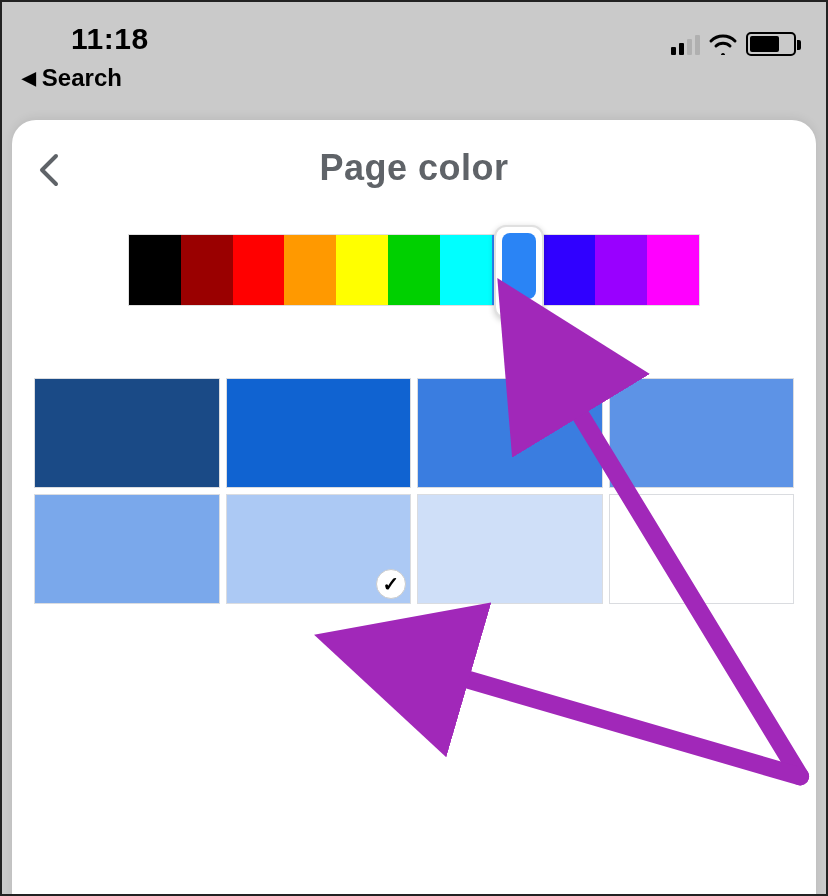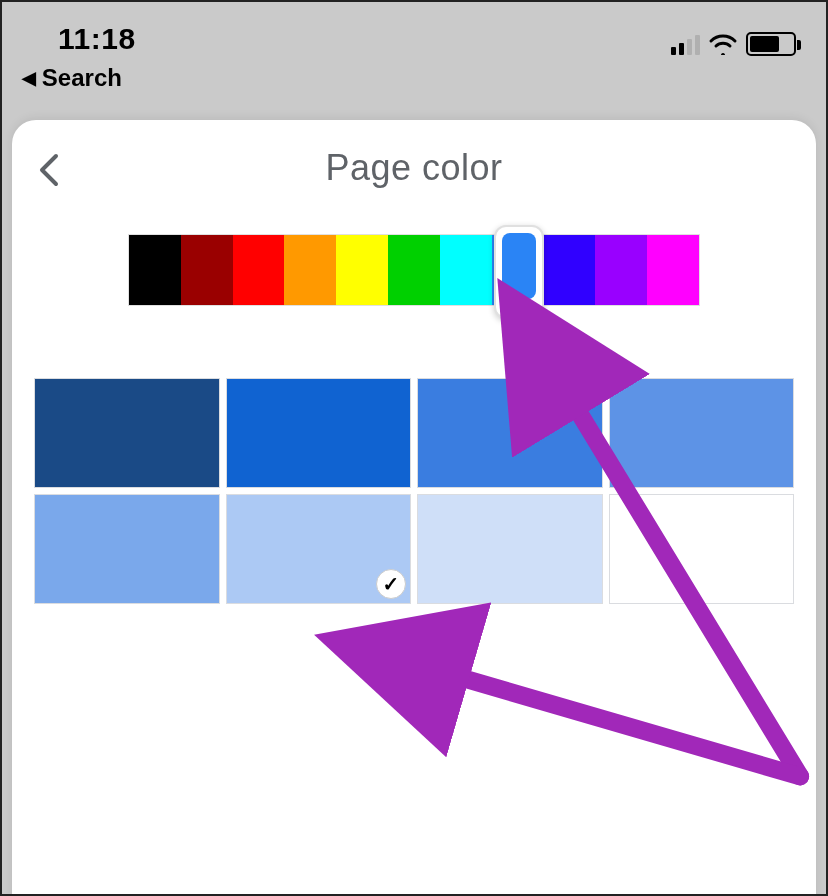--- a/index.html
+++ b/index.html
@@ -1,33 +1,33 @@
 <!DOCTYPE html>
 <html><head>
   <meta charset="utf-8">
   <style>
     * { box-sizing: border-box; margin: 0; padding: 0; }
     html, body { width: 828px; height: 896px; background: #fff; font-family: -apple-system, "Helvetica Neue", Arial, sans-serif; }
     .frame { position: relative; width: 828px; height: 896px; border: 2px solid #222; background: #cacaca; overflow: hidden; }
     .status-bar { position: relative; height: 60px; display: flex; align-items: flex-end; justify-content: space-between; padding: 0 30px 6px 56px; }
-    .time { font-size: 30px; font-weight: 700; letter-spacing: 0.5px; color: #000; }
+    .time { font-size: 30px; font-weight: 700; letter-spacing: 0.5px; color: #000; margin-left: 13px; }
     .back-row { padding: 2px 0 14px 20px; font-size: 24px; font-weight: 600; color: #000; display: flex; align-items: center; }
     .back-row .tri { margin-right: 6px; font-size: 18px; }
     .status-right { display: flex; align-items: center; gap: 8px; }
     .signal { display: inline-flex; align-items: flex-end; gap: 3px; height: 22px; }
     .signal span { display: inline-block; width: 5px; background: #b0b0b0; border-radius: 1px; }
     .signal .on { background: #000; }
     .wifi-icon svg { display: block; }
     .battery { position: relative; width: 50px; height: 24px; border: 2.5px solid #000; border-radius: 5px; }
     .battery::after { content: ""; position: absolute; right: -7px; top: 6px; width: 4px; height: 10px; background: #000; border-radius: 0 2px 2px 0; }
     .battery .fill { position: absolute; left: 2px; top: 2px; bottom: 2px; width: 64%; background: #000; border-radius: 2px; }
 
     .sheet { position: absolute; left: 10px; right: 10px; top: 118px; bottom: -10px; background: #fff; border-top-left-radius: 24px; border-top-right-radius: 24px; box-shadow: 0 -2px 10px rgba(0,0,0,0.08); padding-bottom: 40px; }
     .sheet-header { position: relative; height: 96px; display: flex; align-items: center; justify-content: center; }
-    .sheet-header .title { font-size: 36px; color: #5f6368; font-weight: 400; letter-spacing: 0.5px; }
+    .sheet-header .title { font-size: 36px; color: #5f6368; font-weight: 700; letter-spacing: 0.5px; }
     .back-chevron { position: absolute; left: 18px; top: 30px; width: 40px; height: 40px; cursor: pointer; }
     .back-chevron svg { display: block; }
 
     .hue-row { position: relative; margin: 18px auto 0 auto; width: 572px; height: 72px; display: flex; border: 1px solid #e0e0e0; }
     .hue-seg { flex: 1; height: 100%; cursor: pointer; }
     .hue-thumb { position: absolute; top: -10px; width: 50px; height: 94px; background: #fff; border: 2px solid #e0e0e0; border-radius: 12px; box-shadow: 0 2px 6px rgba(0,0,0,0.2); cursor: grab; }
     .hue-thumb .inner { position: absolute; left: 6px; right: 6px; top: 6px; bottom: 18px; border-radius: 8px; }
     .hue-thumb .tip { position: absolute; bottom: -10px; left: 50%; transform: translateX(-50%); width: 18px; height: 14px; background: #fff; border-left: 2px solid #e0e0e0; border-bottom: 2px solid #e0e0e0; border-bottom-left-radius: 6px; transform: translateX(-50%) rotate(-45deg); box-shadow: -2px 2px 4px rgba(0,0,0,0.1); }
 
     .swatch-grid { margin: 72px 22px 0 22px; display: grid; grid-template-columns: repeat(4, 1fr); grid-auto-rows: 110px; gap: 6px; }

